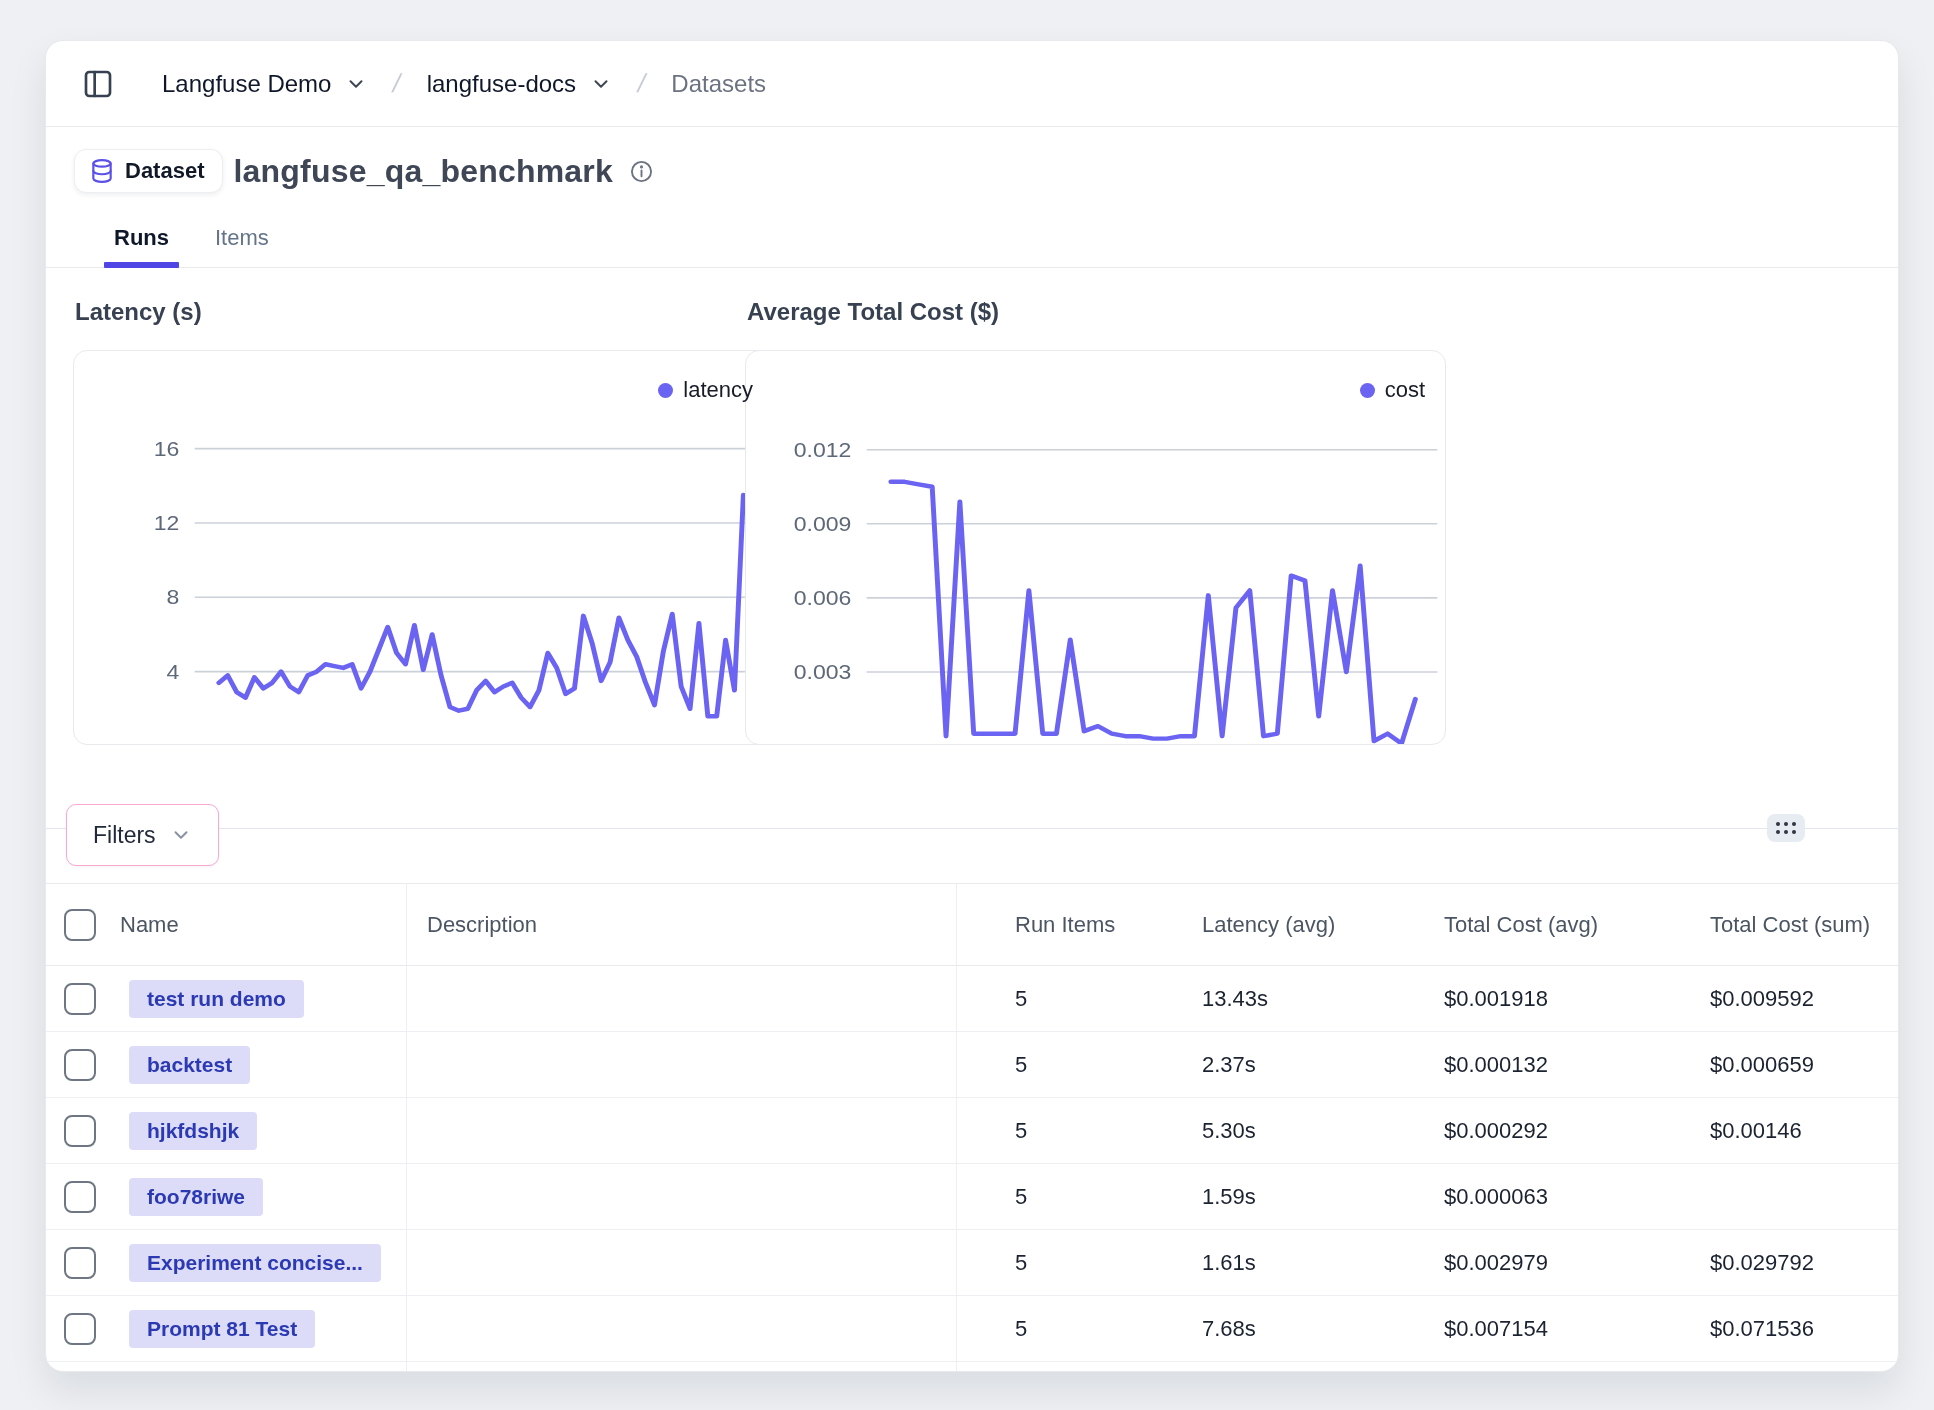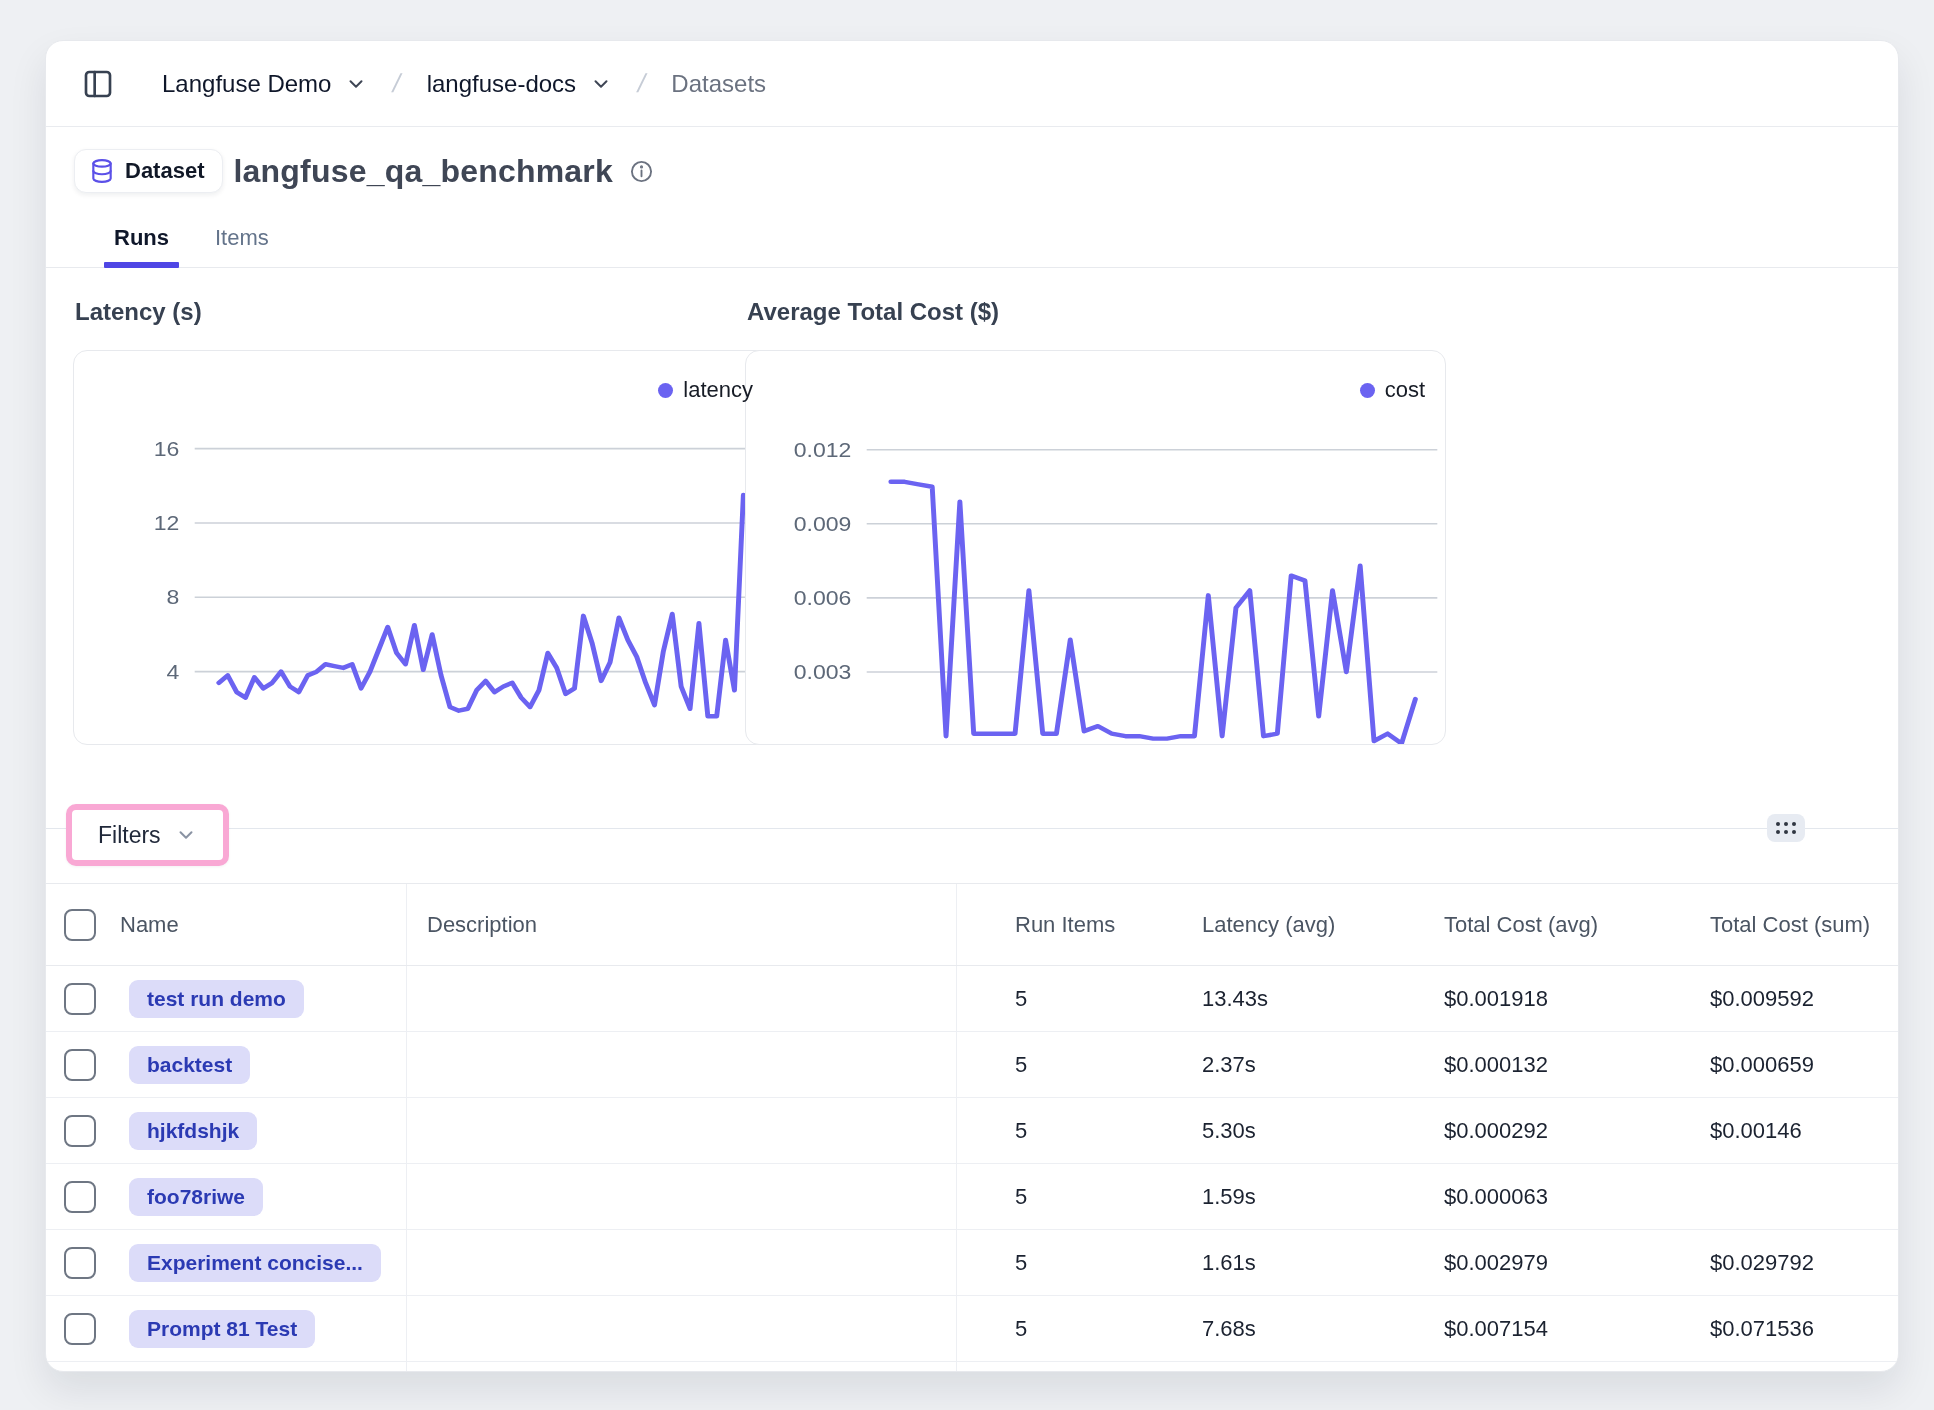--- a/index.html
+++ b/index.html
@@ -51,40 +51,40 @@
   .plot svg{display:block;width:100%;height:100%;}
   
   .resize-divider{position:absolute;left:0;right:0;top:787px;height:1px;background:#e3e7ed;}
   .drag-handle{position:absolute;left:1721px;top:773px;width:38px;height:28px;background:#e7ebf2;
     border-radius:8px;display:flex;align-items:center;justify-content:center;cursor:grab;z-index:3;}
   .drag-handle .dots{display:grid;grid-template-columns:repeat(3,4px);grid-template-rows:repeat(2,4px);gap:4px;}
   .drag-handle .dots span{width:4px;height:4px;border-radius:50%;background:#2f3641;}
   
   .filters-row{position:absolute;left:20px;top:763px;}
   .filters-btn{display:flex;align-items:center;gap:14px;height:62px;padding:0 26px;
-    background:#fff;border:6px solid #f9a8d4;border-radius:10px;cursor:pointer;
+    background:#fff;border:1px solid #f9a8d4;border-radius:10px;cursor:pointer;
     font-size:23px;font-weight:500;color:#21293a;box-shadow:0 1px 3px rgba(16,24,40,.05);
     font-family:inherit;}
   
   .runs-table{position:absolute;left:0;right:0;top:842px;border-top:1px solid #e8eaee;}
   .trow{display:grid;grid-template-columns:64px 297px 550px 187px 242px 266px 1fr;
     align-items:center;border-bottom:1px solid #edeff3;height:65px;}
   .trow.thead{height:81px;border-bottom:1px solid #e8eaee;background:#fff;}
   .cell{box-sizing:border-box;height:100%;display:flex;align-items:center;}
   .cb-cell{padding-left:18px;}
   .name-cell{padding-left:19px;border-right:1px solid #edeff3;}
   .thead .name-cell{padding-left:10px;}
   .desc-cell{padding-left:20px;border-right:1px solid #edeff3;}
   .num-cell{padding-left:58px;}
   .th-label{font-size:22px;font-weight:500;color:#4b5563;}
   .td-text{font-size:22px;color:#1b2230;}
   .checkbox{width:32px;height:32px;border:2.5px solid #6e7683;border-radius:8px;background:#fff;
     box-sizing:border-box;cursor:pointer;display:inline-block;}
   .run-badge{display:inline-block;background:#dcdcf9;color:#2b3ab3;font-weight:700;font-size:21px;
-    padding:7px 18px;border-radius:9px;cursor:pointer;white-space:nowrap;}
+    padding:7px 18px;border-radius:4px;cursor:pointer;white-space:nowrap;}
   svg.icon{display:block;}
 </style>
 </head>
 <body>
 
 <div class="app-card">
 
   <div class="topbar">
     <button class="panel-btn">
       <svg class="icon" width="34" height="34" viewBox="0 0 24 24" fill="none" stroke="#374151" stroke-width="2" stroke-linecap="round" stroke-linejoin="round">

